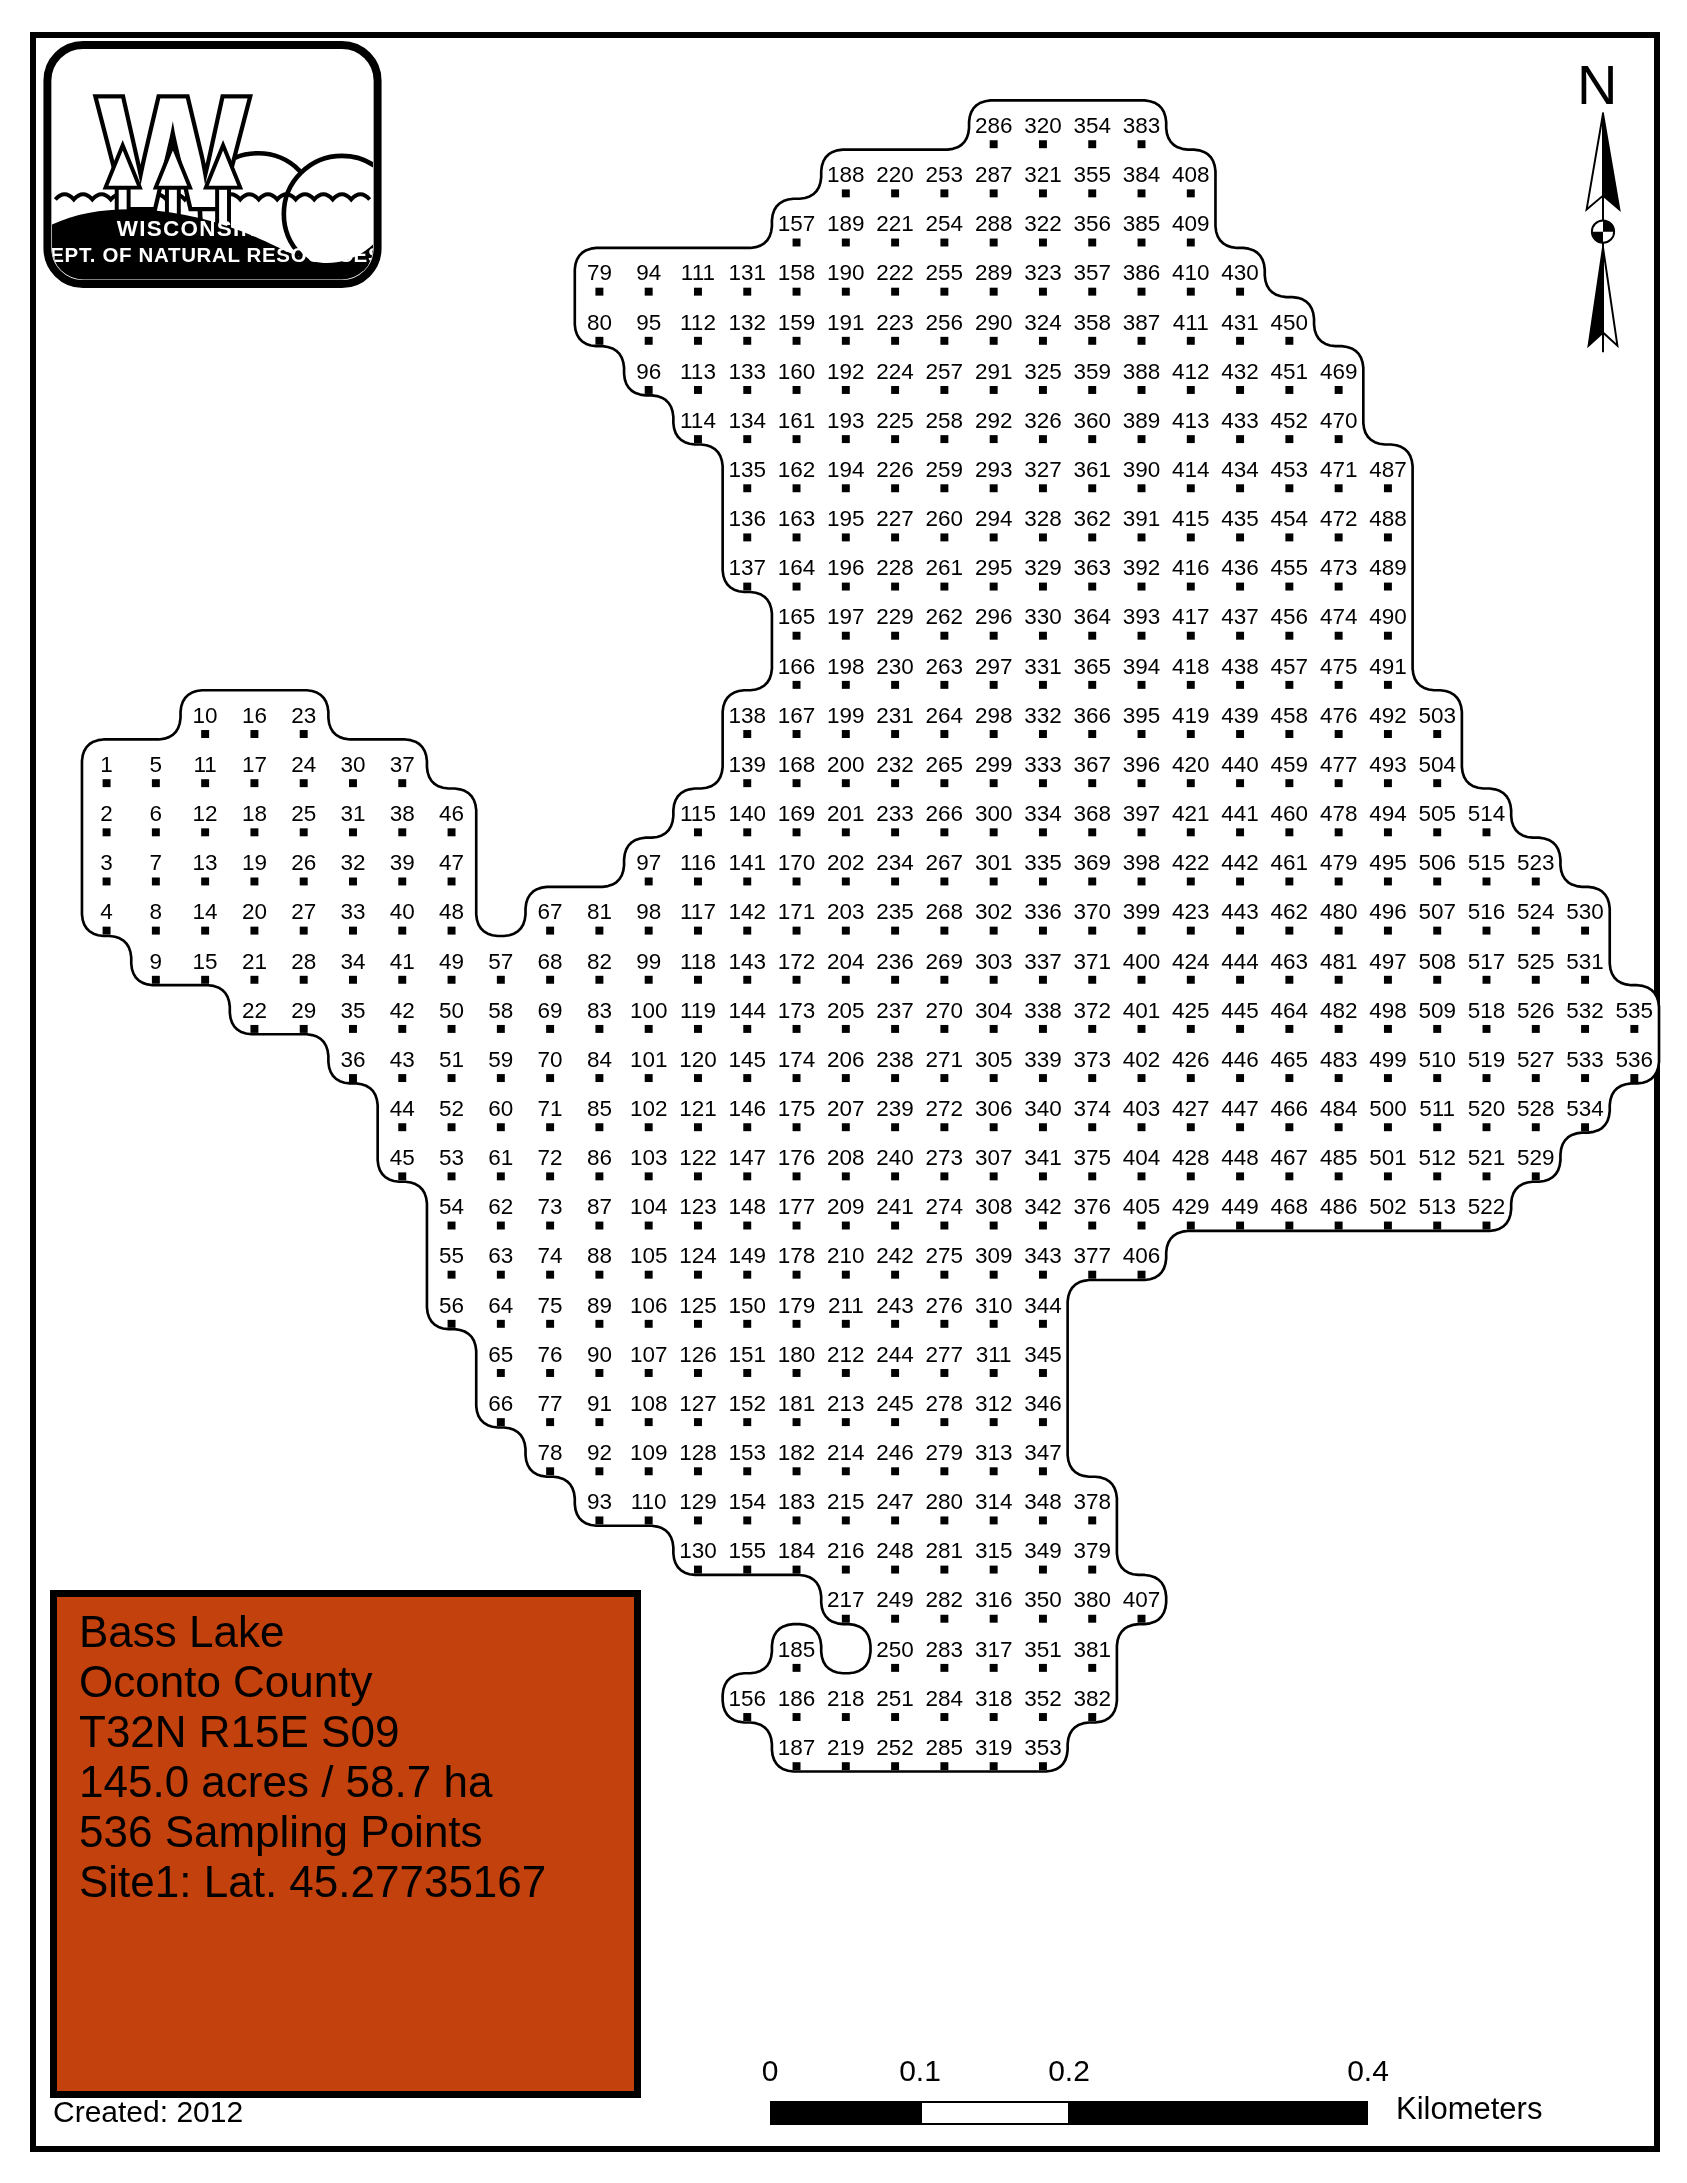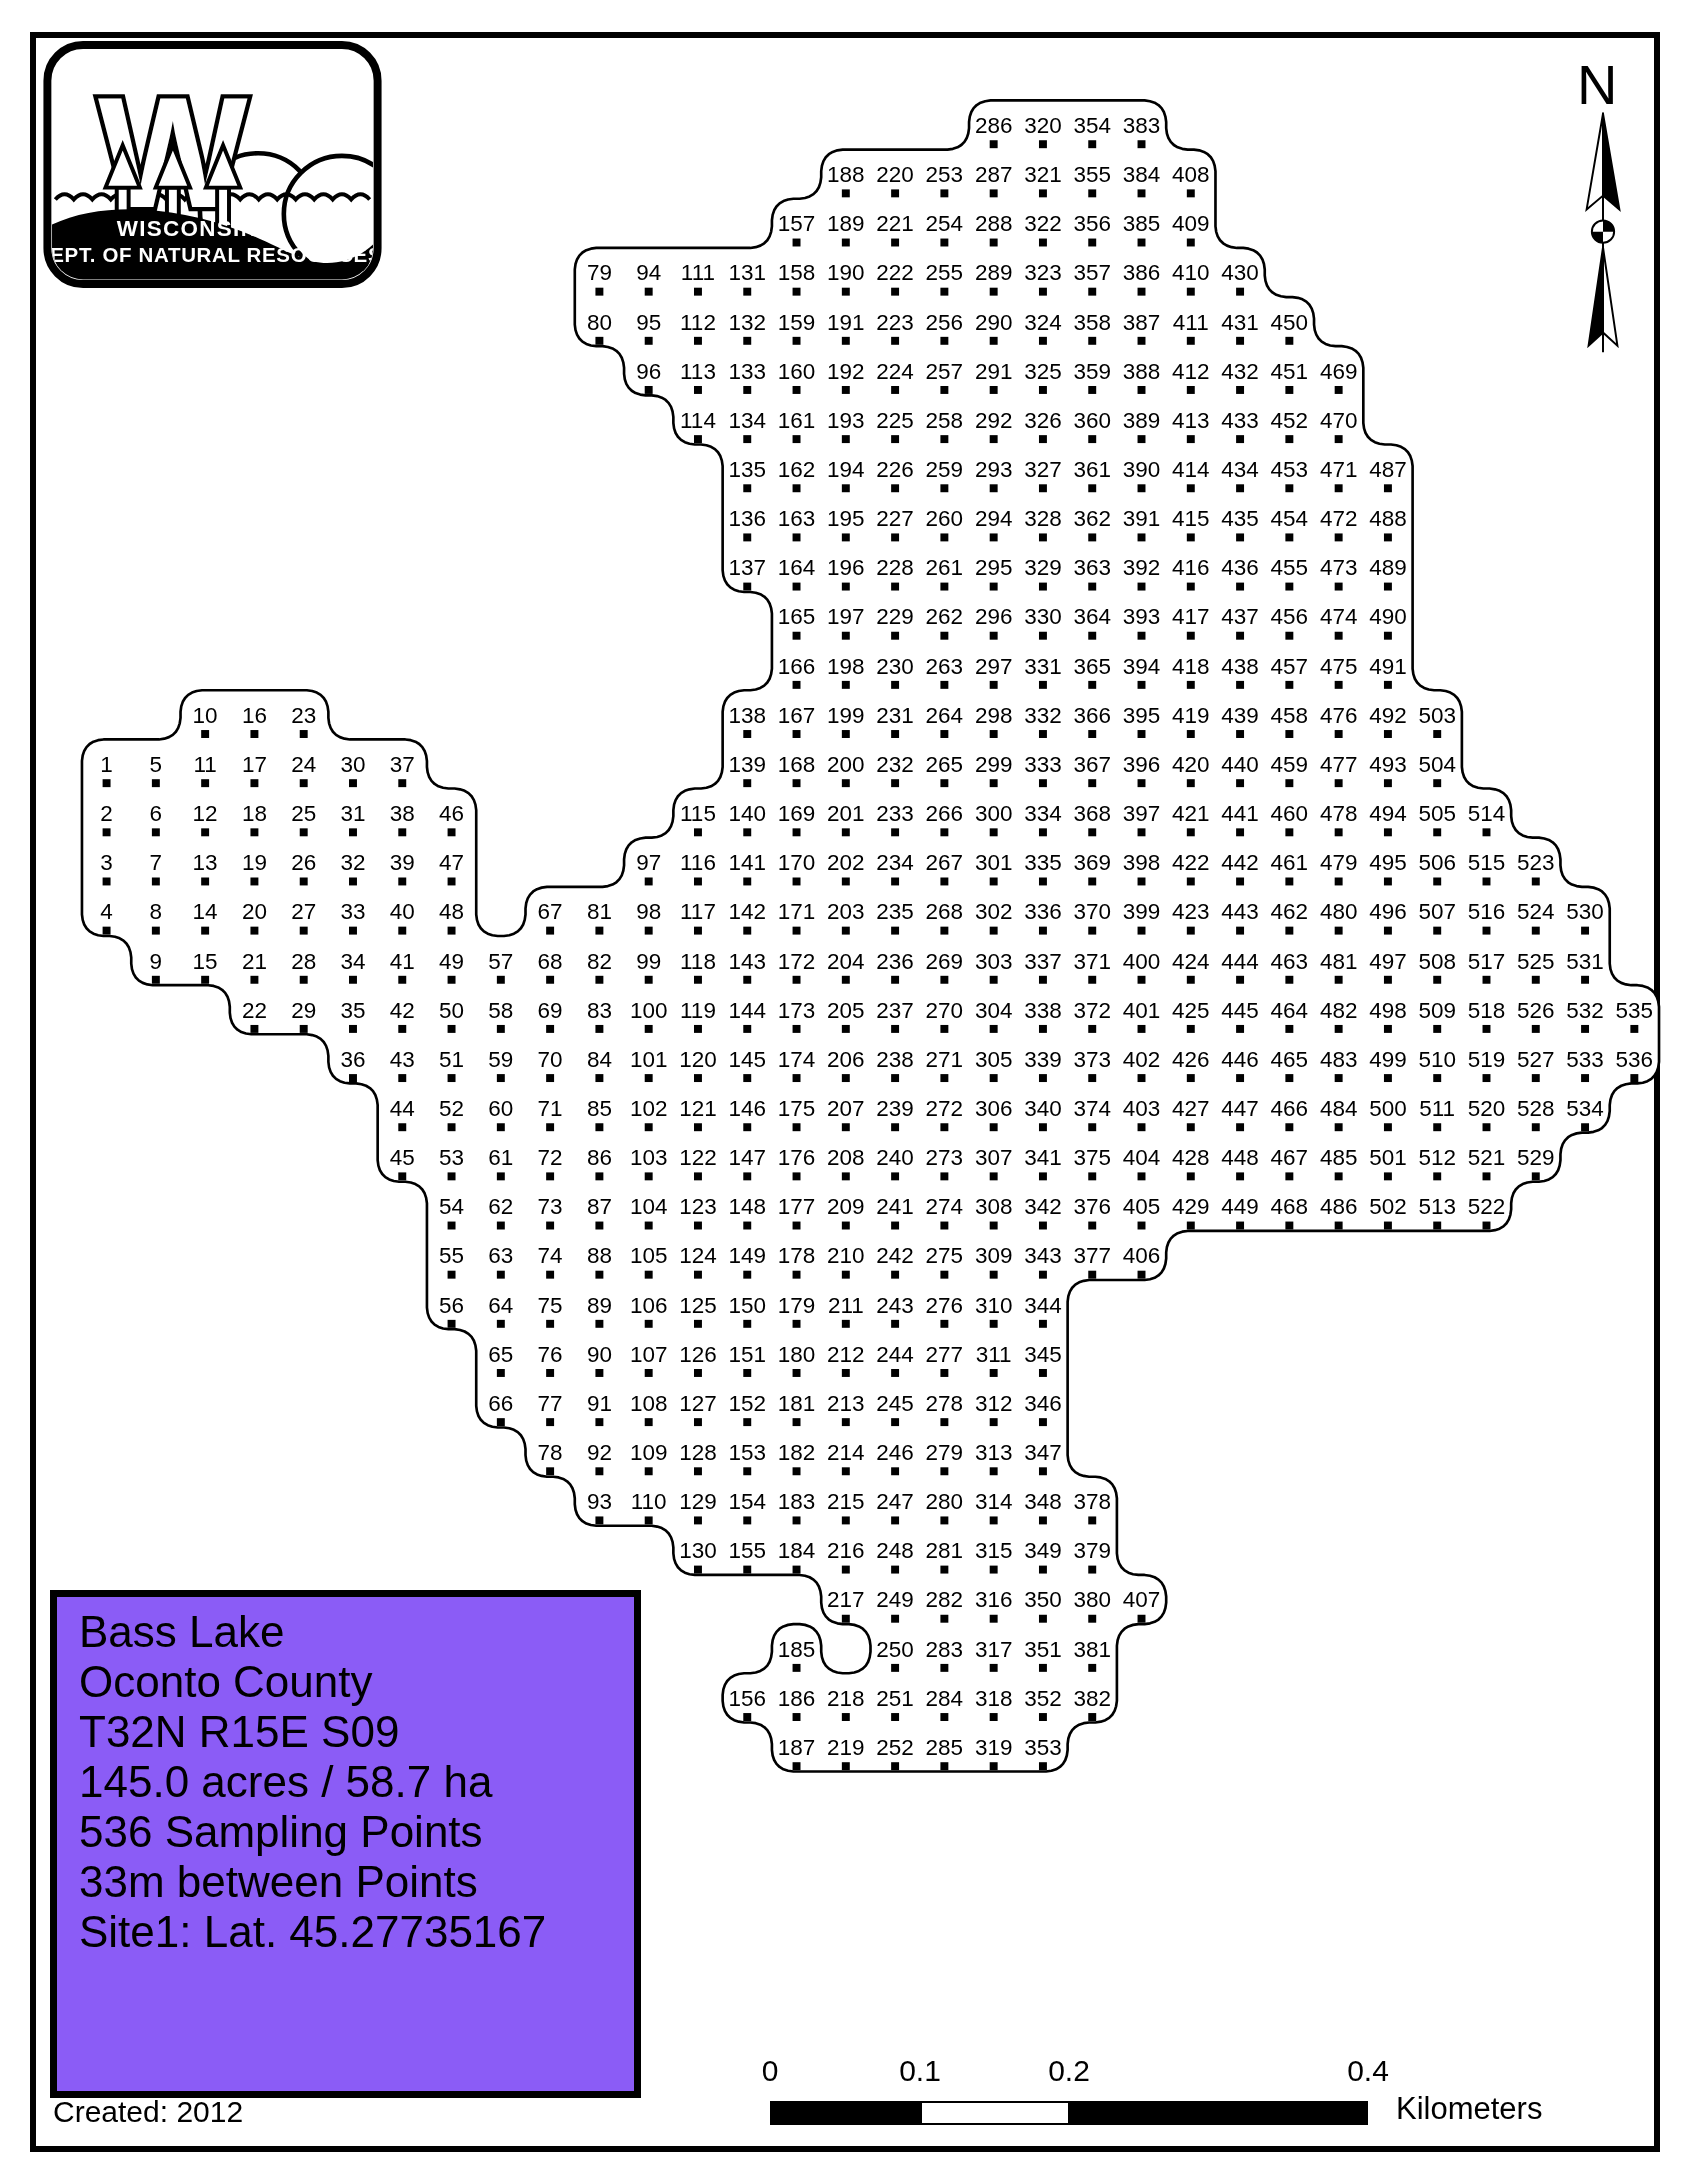--- a/index.html
+++ b/index.html
@@ -5,21 +5,21 @@
   html,body{margin:0;padding:0;background:#888;}
   .page{position:relative;width:1687px;height:2183px;background:#fff;color:#000;
         font-family:"Liberation Sans",sans-serif;overflow:hidden;}
   .page-border{position:absolute;left:30px;top:32px;width:1630px;height:2120px;
         border:6.6px solid #000;box-sizing:border-box;}
   #map-svg{position:absolute;left:0;top:0;}
   .logo{position:absolute;left:43px;top:41px;}
   .north-n{position:absolute;left:1577px;top:57px;font-size:56px;line-height:1;}
   .north-arrow{position:absolute;left:1584px;top:110px;}
   .info-box{position:absolute;left:50px;top:1590px;width:591px;height:508px;
-        border:7.3px solid #000;background:#8b5cf6;box-sizing:border-box;
+        border:7.3px solid #000;background:#c2410c;box-sizing:border-box;
         padding:10px 0 0 22px;}
   .info-line{font-size:44px;line-height:50px;white-space:nowrap;}
   .info-line.indent{padding-left:136px;}
   .created{position:absolute;left:53px;top:2095px;font-size:30px;}
   .sb-seg{position:absolute;top:2101px;height:24px;box-sizing:border-box;}
   .sb-black{background:#000;}
   .sb-white{background:#fff;border:2.6px solid #000;}
   .sb-label{position:absolute;top:2054px;font-size:30px;transform:translateX(-50%);}
   .sb-unit{position:absolute;left:1381px;top:2091px;font-size:31px;margin-left:15px;}
 </style>
@@ -1149,21 +1149,20 @@
       <path d="M29 208 L7 358 L29 338 Z" fill="#000" stroke="#000" stroke-width="3"></path>
     </svg>
   </div>
 
   <div class="info-box">
     <div class="info-line">Bass Lake</div>
     <div class="info-line">Oconto County</div>
     <div class="info-line">T32N R15E S09</div>
     <div class="info-line">145.0 acres / 58.7 ha</div>
     <div class="info-line">536 Sampling Points</div>
-    <div class="info-line">33m between Points</div>
     <div class="info-line">Site1: Lat. 45.27735167</div>
   </div>
 
   <div class="created">Created: 2012</div>
 
   <div>
     <div class="sb-seg sb-black" style="left:770px;width:150px;"></div>
     <div class="sb-seg sb-white" style="left:920px;width:150px;"></div>
     <div class="sb-seg sb-black" style="left:1069px;width:299px;"></div>
     <div class="sb-label" style="left:770px;">0</div>

